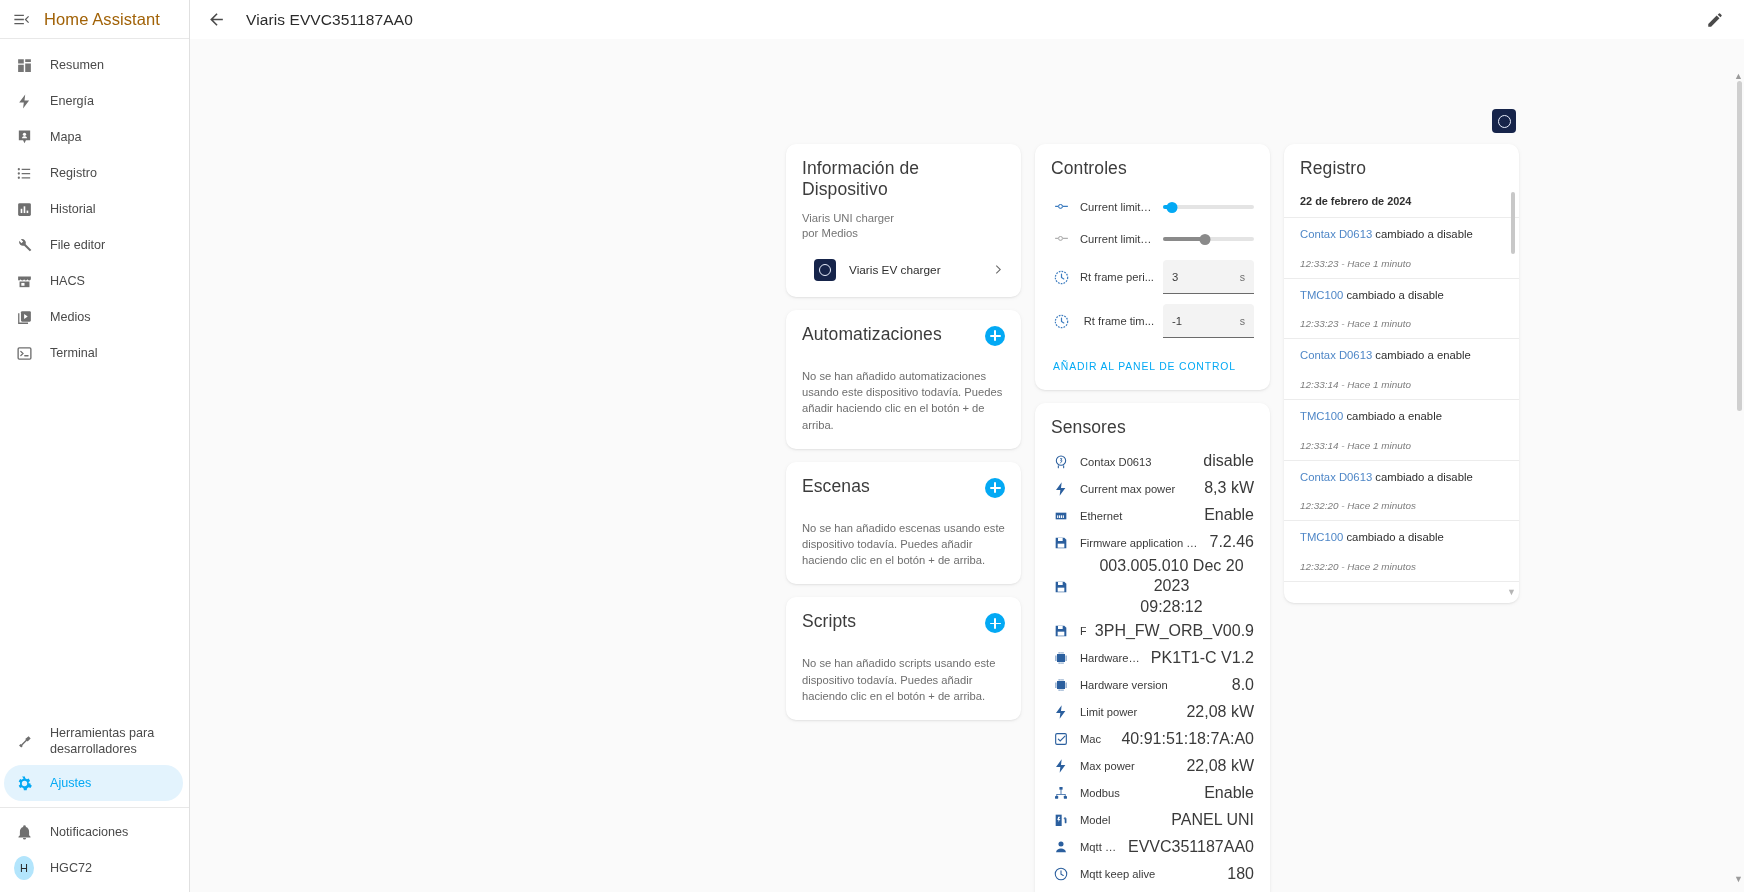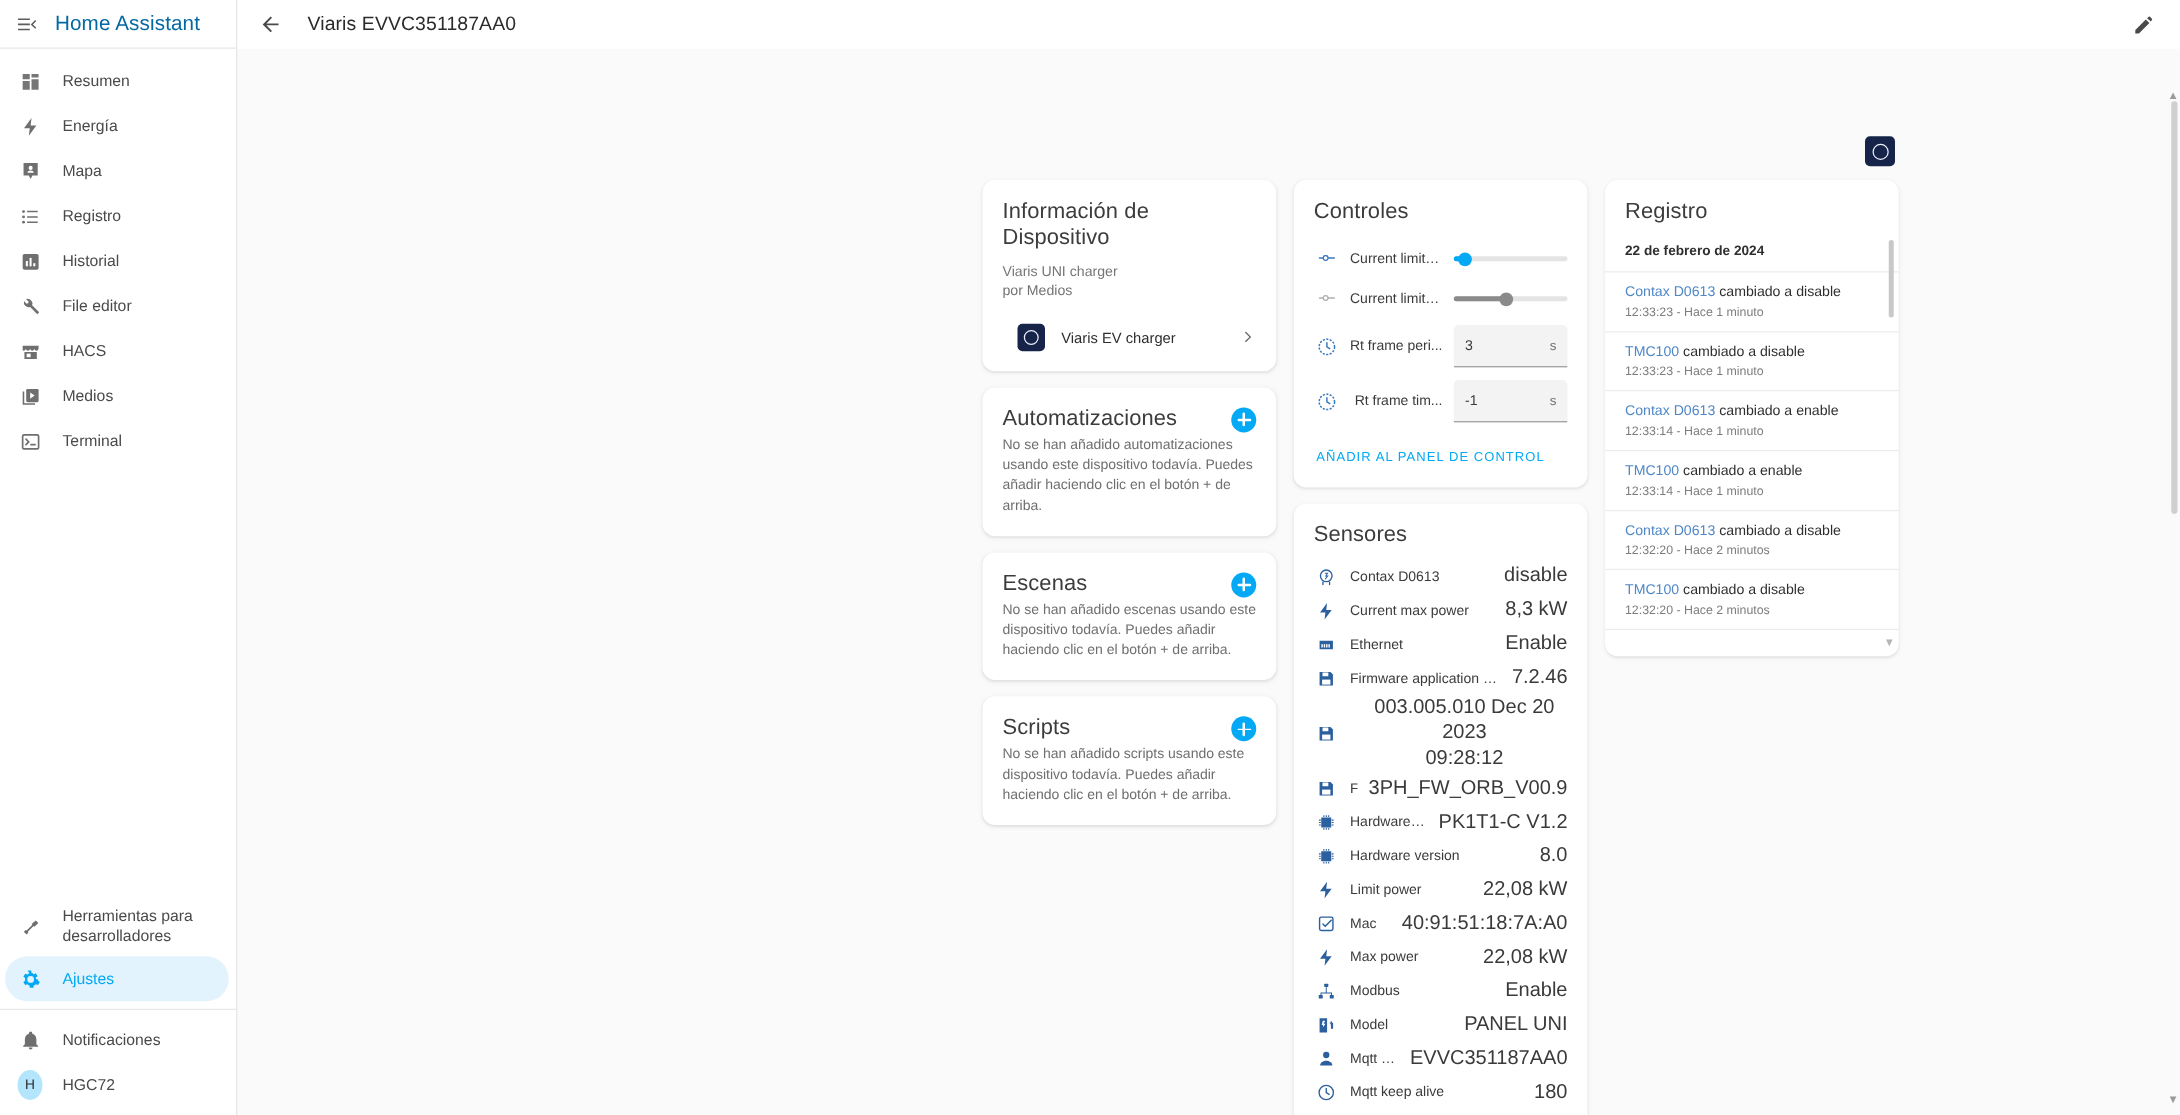--- a/index.html
+++ b/index.html
@@ -19,21 +19,21 @@
     background: #ffffff;
     border-right: 1px solid #e0e0e0;
     display: flex; flex-direction: column;
   }
   .sb-header {
     height: 39px; display: flex; align-items: center;
     padding: 0 4px 0 8px; gap: 10px;
     border-bottom: 1px solid #e8e8e8;
   }
   .sb-burger { width: 26px; height: 26px; display:flex; align-items:center; justify-content:center; color:#5c5c5c; }
-  .sb-title { font-size: 16.5px; color: #0369a1; letter-spacing: .1px; }
+  .sb-title { font-size: 16.5px; color: #a16207; letter-spacing: .1px; }
   .sb-scroll { flex: 1; padding-top: 8px; overflow: hidden; }
   .sb-item {
     display: flex; align-items: center; gap: 16px;
     height: 36px; margin: 0 6px 0 4px;
     padding: 0 10px; border-radius: 18px;
     color: #4a4a4a; font-size: 12.6px;
   }
   .sb-item .ic { width: 20px; min-width: 20px; display: flex; align-items: center; justify-content: center; color: #6f6f6f; }
   .sb-item.multi { height: 46px; }
   .sb-item.multi .lbl { line-height: 1.25; }
@@ -84,21 +84,21 @@
   }
   .card-h-row { display: flex; align-items: flex-start; justify-content: space-between; }
   .plus-btn { width: 20px; height: 20px; min-width:20px; border-radius: 50%; background: #03a9f4; position: relative; margin-top:2px;}
   .plus-btn::before, .plus-btn::after {
     content:''; position:absolute; background:#fff; border-radius:1px;
   }
   .plus-btn::before { left:4.5px; top:9.2px; width:11px; height:1.8px; }
   .plus-btn::after { top:4.5px; left:9.2px; height:11px; width:1.8px; }
 
   .muted { color: #737373; font-size: 11.3px; line-height: 1.32; }
-  .empty-txt { color: #6e6e6e; font-size: 11.2px; line-height: 1.45; margin-top: 2px; }
+  .empty-txt { color: #6e6e6e; font-size: 11.2px; line-height: 1.45; margin-top: 22px; }
 
   .dev-sub { margin-top: 11px; font-size: 11.3px; color: #767676; line-height:1.32; }
   .dev-row {
     margin-top: 18px; display: flex; align-items: center; gap: 13px; padding-left: 12px;
   }
   .dev-icon { width: 22px; height: 22px; min-width:22px; border-radius: 4px; background: #16244a; display:flex; align-items:center; justify-content:center; }
   .dev-icon .ring { width: 12px; height: 12px; border: 1.5px solid #e8eefc; border-radius: 50%; }
   .dev-name { font-size: 11.8px; color: #2e2e2e; flex:1; }
   .chev { color: #6a6a6a; font-size: 14px; }
 
@@ -141,21 +141,21 @@
   .sensor-row.two .sensor-name { max-width: 62px; }
 
   
   .logcard { padding: 14px 0 0 0; position: relative; overflow:hidden; }
   .logcard .card-h { padding: 0 16px; }
   .log-date { font-size: 10.9px; font-weight: 700; color: #2f2f2f; padding: 16px 16px 10px 16px; }
   .log-list { position: relative; }
   .log-item { padding: 9px 16px 9px 16px; border-top: 1px solid #ececec; }
   .log-main { font-size: 11.3px; color: #2e2e2e; line-height:1.3; }
   .log-main .ent { color: #4f87c7; }
-  .log-time { font-size: 9.9px; color: #7d7d7d; margin-top: 3px; }
+  .log-time { font-size: 9.9px; color: #7d7d7d; margin-top: 16px; font-style: italic; }
   .log-scrollbar {
     position: absolute; right: 4px; top: 48px; width: 4px; height: 62px;
     background: #c8c8c8; border-radius: 2px;
   }
   .log-caret { position: absolute; right: 3px; bottom: 6px; color:#b5b5b5; font-size: 9px;}
 
   
   .page-scroll {
     position: absolute; right: 2px; top: 42px; width: 5px; height: 330px;
     background: #cfcfcf; border-radius: 3px;

